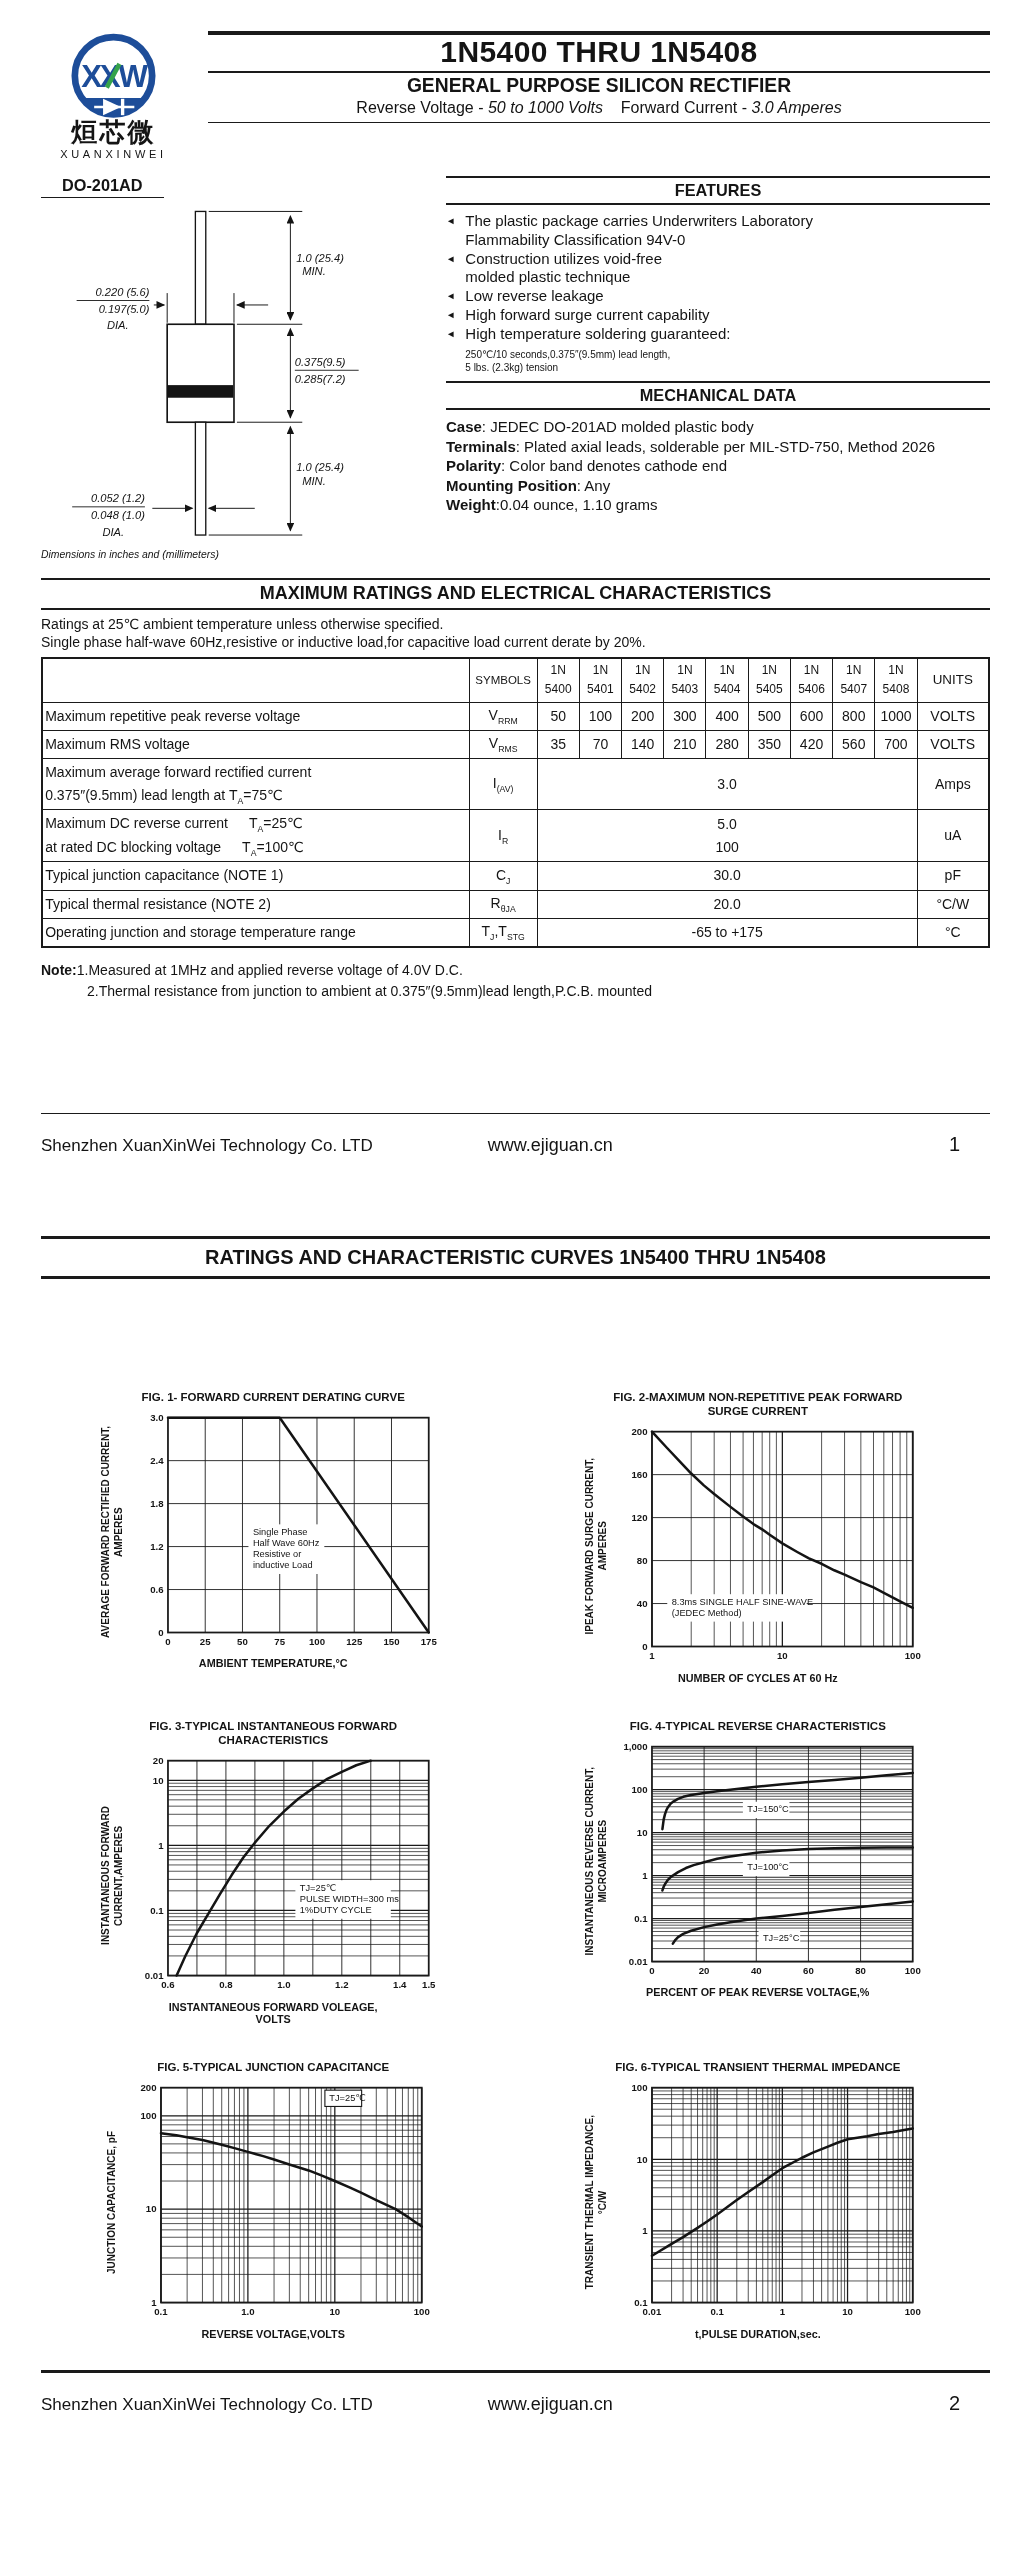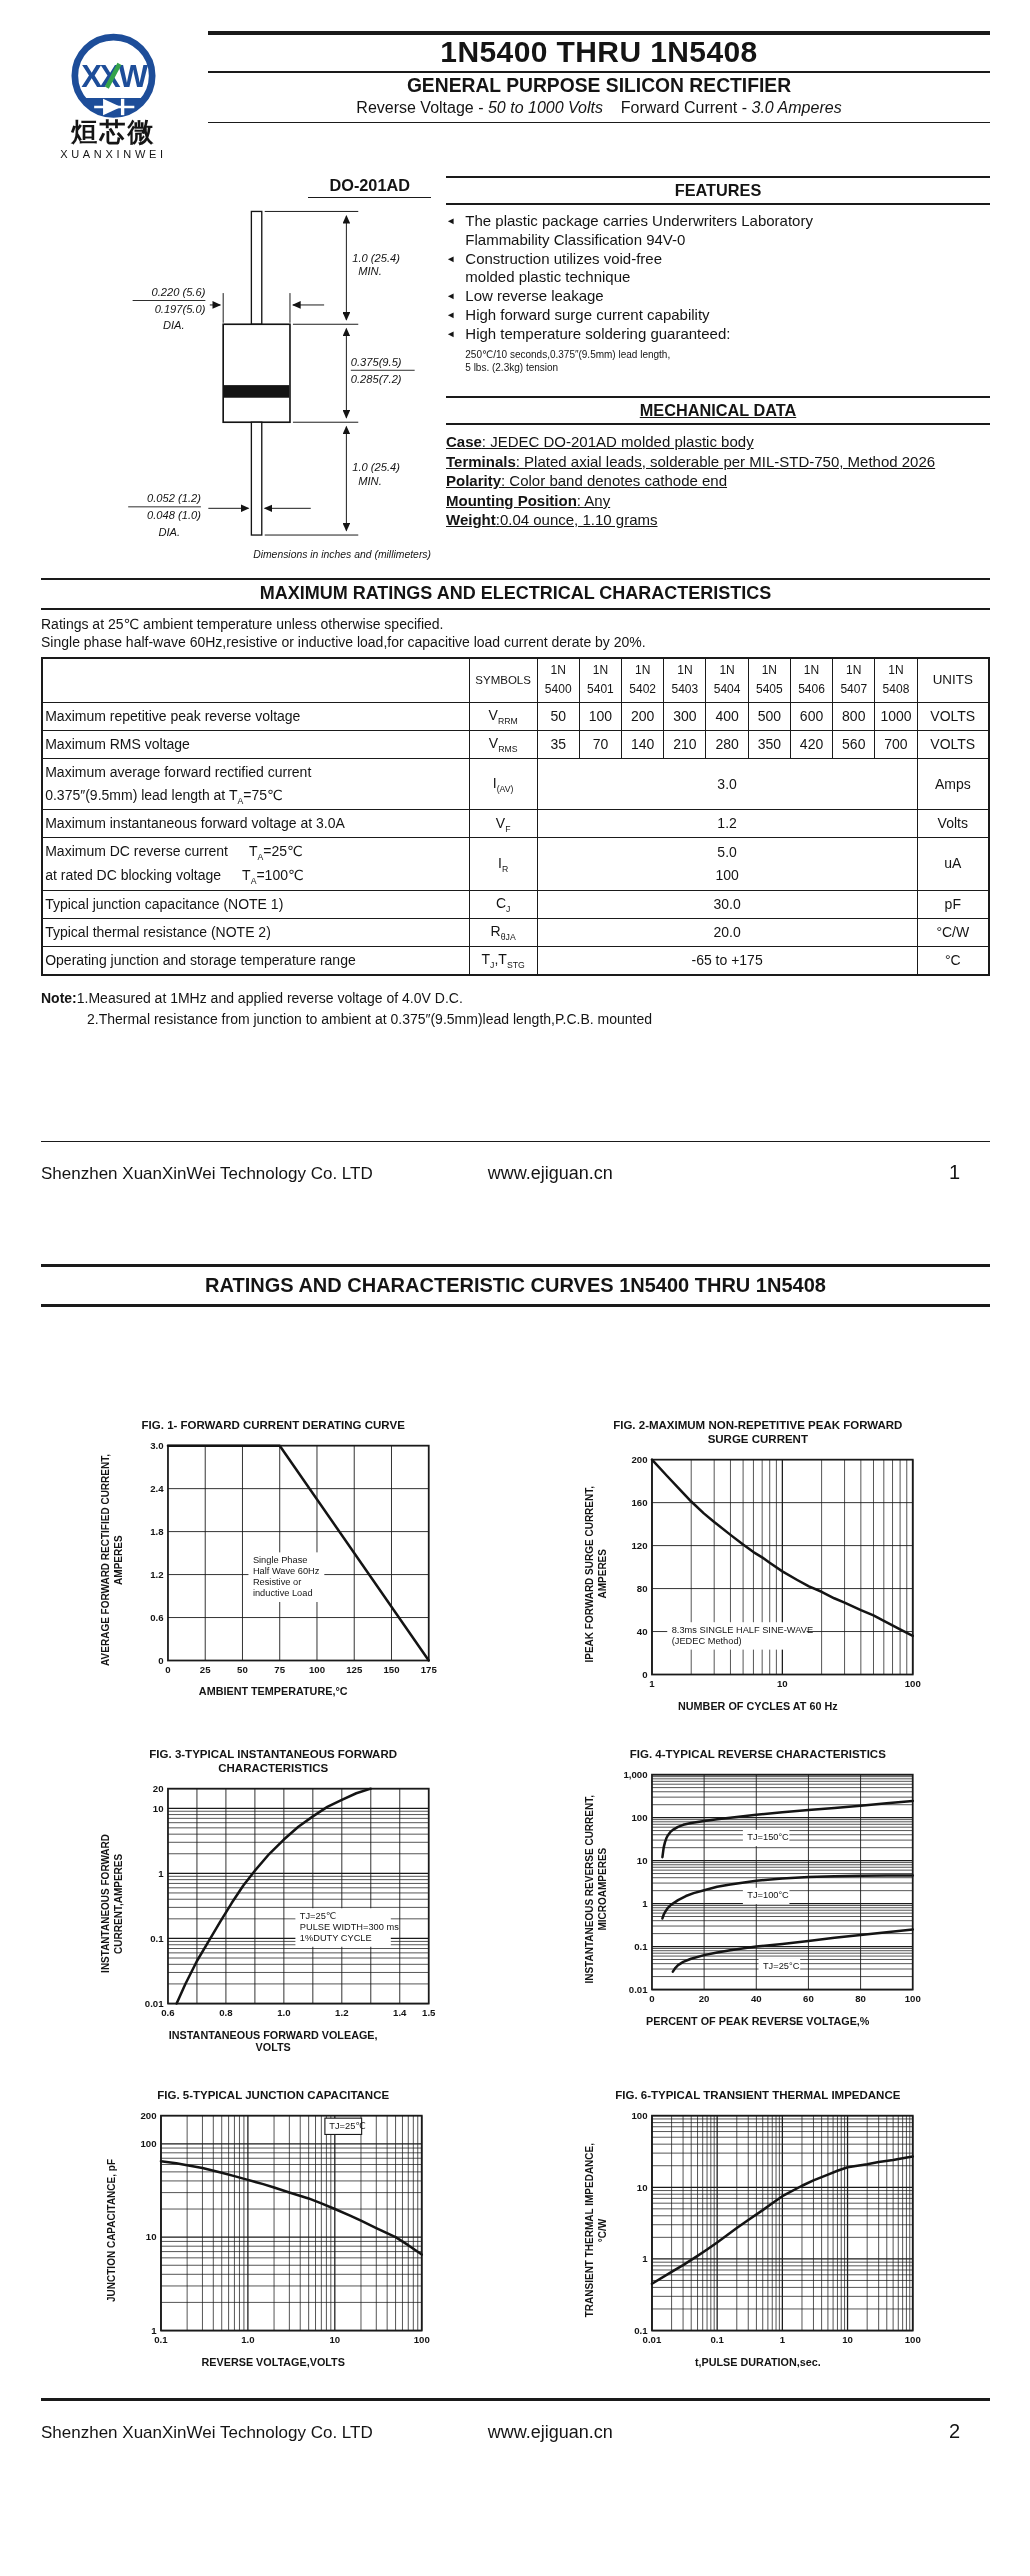--- a/index.html
+++ b/index.html
@@ -14,30 +14,30 @@
   .title-block{flex:1;margin-left:22px;}
   .t-rule1{height:3.7px;}
   .t-rule2{height:2.2px;}
   .t-rule3{height:1.5px;}
   .doc-title{font-size:30px;font-weight:bold;text-align:center;padding:0.7px 0 1.5px 0;letter-spacing:0.4px;}
   .doc-sub{font-size:19.3px;font-weight:bold;text-align:center;padding:2.2px 0 0.7px 0;}
   .doc-tag{font-size:16px;text-align:center;padding:1.5px 0 4.5px 0;}
   .doc-tag .it{font-style:italic;}
   
   .cols{display:flex;margin-top:16.3px;}
-  .col-left{width:390px;flex:0 0 auto;text-align:right;}
+  .col-left{width:390px;flex:0 0 auto;text-align:left;}
   .col-right{flex:1;margin-left:15px;}
   .pkg-name{display:inline-block;font-size:16.3px;font-weight:bold;border-bottom:1.5px solid #1a1a1a;padding:0 21px 2.2px 21px;margin-bottom:3px;}
   .pkg-caption{font-size:10.4px;font-style:italic;margin-top:1.5px;}
   .box-head{border-top:2.2px solid #1a1a1a;border-bottom:2.2px solid #1a1a1a;text-align:center;font-size:16.3px;font-weight:bold;padding:3px 0;margin-bottom:7.4px;}
   .feat-item{display:flex;font-size:15px;line-height:1.22;margin:0.7px 0;}
   .feat-item .bullet{flex:0 0 19.3px;font-size:9.6px;padding-top:3px;color:#141414;}
   .feat-text{white-space:pre-line;}
   .feat-extra{font-size:10px;line-height:1.22;margin:6px 0 0 19.3px;white-space:pre-line;}
-  .mech{margin-top:22px;text-decoration:underline;}
+  .mech{margin-top:7px;}
   .mech-item{font-size:15px;line-height:1.3;}
   .mech-item b{font-weight:bold;}
   
   .ratings-head{margin-top:18px;border-top:2.2px solid #1a1a1a;border-bottom:2.2px solid #1a1a1a;text-align:center;font-size:18px;font-weight:bold;padding:3.7px 0;}
   .cond{font-size:14px;line-height:1.25;margin-top:6px;}
   table.ratings{border-collapse:collapse;width:100%;table-layout:fixed;margin-top:6px;border:2.2px solid #1a1a1a;}
   table.ratings td,table.ratings th{border:1.5px solid #1a1a1a;padding:1.5px 2.2px;line-height:1.65;font-weight:normal;}
   th.h-sym{font-size:11.5px;font-weight:bold;text-align:center;}
   th.h-part{font-size:12px;font-weight:bold;text-align:center;line-height:1.15;}
   th.h-units{font-size:13.4px;font-weight:bold;text-align:center;}
@@ -257,26 +257,20 @@
           <td class="val">420</td>
           <td class="val">560</td>
           <td class="val">700</td>
           <td class="unit">VOLTS</td>
         </tr>
         <tr>
           <td class="param">Maximum average forward rectified current<br>0.375″(9.5mm) lead length at T<sub>A</sub>=75℃</td>
           <td class="sym">I<sub>(AV)</sub></td>
           <td class="spanval" colspan="9">3.0</td>
           <td class="unit">Amps</td>
-        </tr>
-        <tr>
-          <td class="param">Maximum instantaneous forward voltage at 3.0A</td>
-          <td class="sym">V<sub>F</sub></td>
-          <td class="spanval" colspan="9">1.2</td>
-          <td class="unit">Volts</td>
         </tr>
         <tr>
           <td class="param">Maximum DC reverse current  T<sub>A</sub>=25℃<br>at rated DC blocking voltage  T<sub>A</sub>=100℃</td>
           <td class="sym">I<sub>R</sub></td>
           <td class="spanval" colspan="9">5.0
 100</td>
           <td class="unit">uA</td>
         </tr>
         <tr>
           <td class="param">Typical junction capacitance (NOTE 1)</td>

